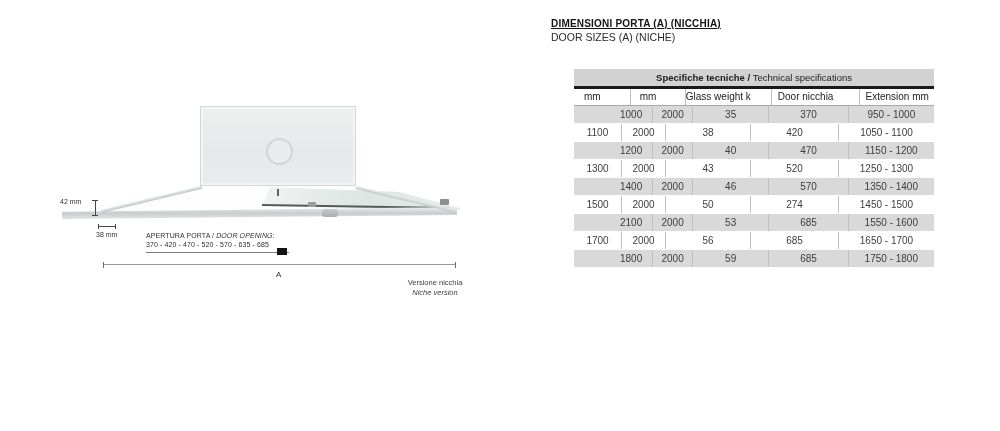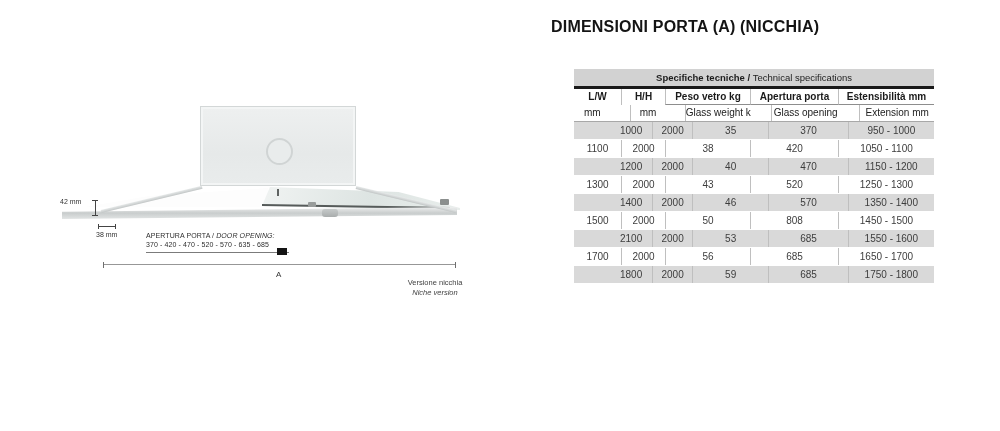--- a/index.html
+++ b/index.html
@@ -80,21 +80,21 @@
             border-left: 1px solid #6e6e6e; border-right: 1px solid #6e6e6e; }
   .a-line i { display: block; height: 1px; margin-top: 2px; background: #979797; }
   .a-label { left: 226px; top: 180px; font-size: 8px; color: #333; }
 
   .version-caption { left: 330px; top: 188px; width: 110px; text-align: center;
                      font-size: 7.5px; line-height: 9.5px; color: #3f3f3f; }
   .version-caption .it { font-style: italic; }
 
   
   #heading { position: absolute; left: 551px; top: 18px; }
-  #heading .title { font-size: 16px; font-weight: bold; color: #141414; letter-spacing: 0.2px; }
+  #heading .title { font-size: 10px; font-weight: bold; color: #141414; letter-spacing: 0.2px; text-decoration: underline; }
   #heading .subtitle { font-size: 10.5px; color: #2b2b2b; margin-top: 2px; }
 
   #spec-table { position: absolute; left: 574px; top: 69px; width: 360px; }
   .tbl-caption {
     height: 17px; line-height: 17px; text-align: center;
     background: #d2d2d2; font-size: 9.5px; color: #1d1d1d;
   }
   .tbl-caption .b { font-weight: bold; }
   .tbl-divider { height: 3px; background: #1a1a1a; }
 
@@ -155,40 +155,34 @@
     <div class="abs dim-text a-label">A</div>
 
     <div class="abs version-caption">
       <div>Versione nicchia</div>
       <div class="it">Niche version</div>
     </div>
   </div>
 
   <div id="heading">
     <div class="title">DIMENSIONI PORTA (A) (NICCHIA)</div>
+    <div class="subtitle">DOOR SIZES (A) (NICHE)</div>
   </div>
 
   <div id="spec-table">
     <div class="tbl-caption">
       <span class="b">Specifiche tecniche / </span><span>Technical specifications</span>
     </div>
     <div class="tbl-divider"></div>
     <div id="hdr">
-      <div class="hdr-row r1" id="hdr-r1">
-          <div class="h-cell c0">L/W</div>
-          <div class="h-cell c1">H/H</div>
-          <div class="h-cell c2 sub-line">Peso vetro kg</div>
-          <div class="h-cell c3 sub-line">Apertura porta</div>
-          <div class="h-cell c4 sub-line">Estensibilità mm</div>
-        </div>
       <div class="hdr-row r2" id="hdr-r2">
           <div class="h-cell c0">mm</div>
           <div class="h-cell c1">mm</div>
           <div class="h-cell c2">Glass weight kg</div>
-          <div class="h-cell c3">Glass opening</div>
+          <div class="h-cell c3">Door nicchia</div>
           <div class="h-cell c4">Extension mm</div>
         </div>
     </div>
     <div id="tbody">
         <div class="t-row shaded">
           <div class="t-cell c0">1000</div>
           <div class="t-cell c1">2000</div>
           <div class="t-cell c2">35</div>
           <div class="t-cell c3">370</div>
           <div class="t-cell c4">950 - 1000</div>
@@ -218,21 +212,21 @@
           <div class="t-cell c0">1400</div>
           <div class="t-cell c1">2000</div>
           <div class="t-cell c2">46</div>
           <div class="t-cell c3">570</div>
           <div class="t-cell c4">1350 - 1400</div>
         </div>
         <div class="t-row">
           <div class="t-cell c0">1500</div>
           <div class="t-cell c1">2000</div>
           <div class="t-cell c2">50</div>
-          <div class="t-cell c3">808</div>
+          <div class="t-cell c3">274</div>
           <div class="t-cell c4">1450 - 1500</div>
         </div>
         <div class="t-row shaded">
           <div class="t-cell c0">2100</div>
           <div class="t-cell c1">2000</div>
           <div class="t-cell c2">53</div>
           <div class="t-cell c3">685</div>
           <div class="t-cell c4">1550 - 1600</div>
         </div>
         <div class="t-row">

